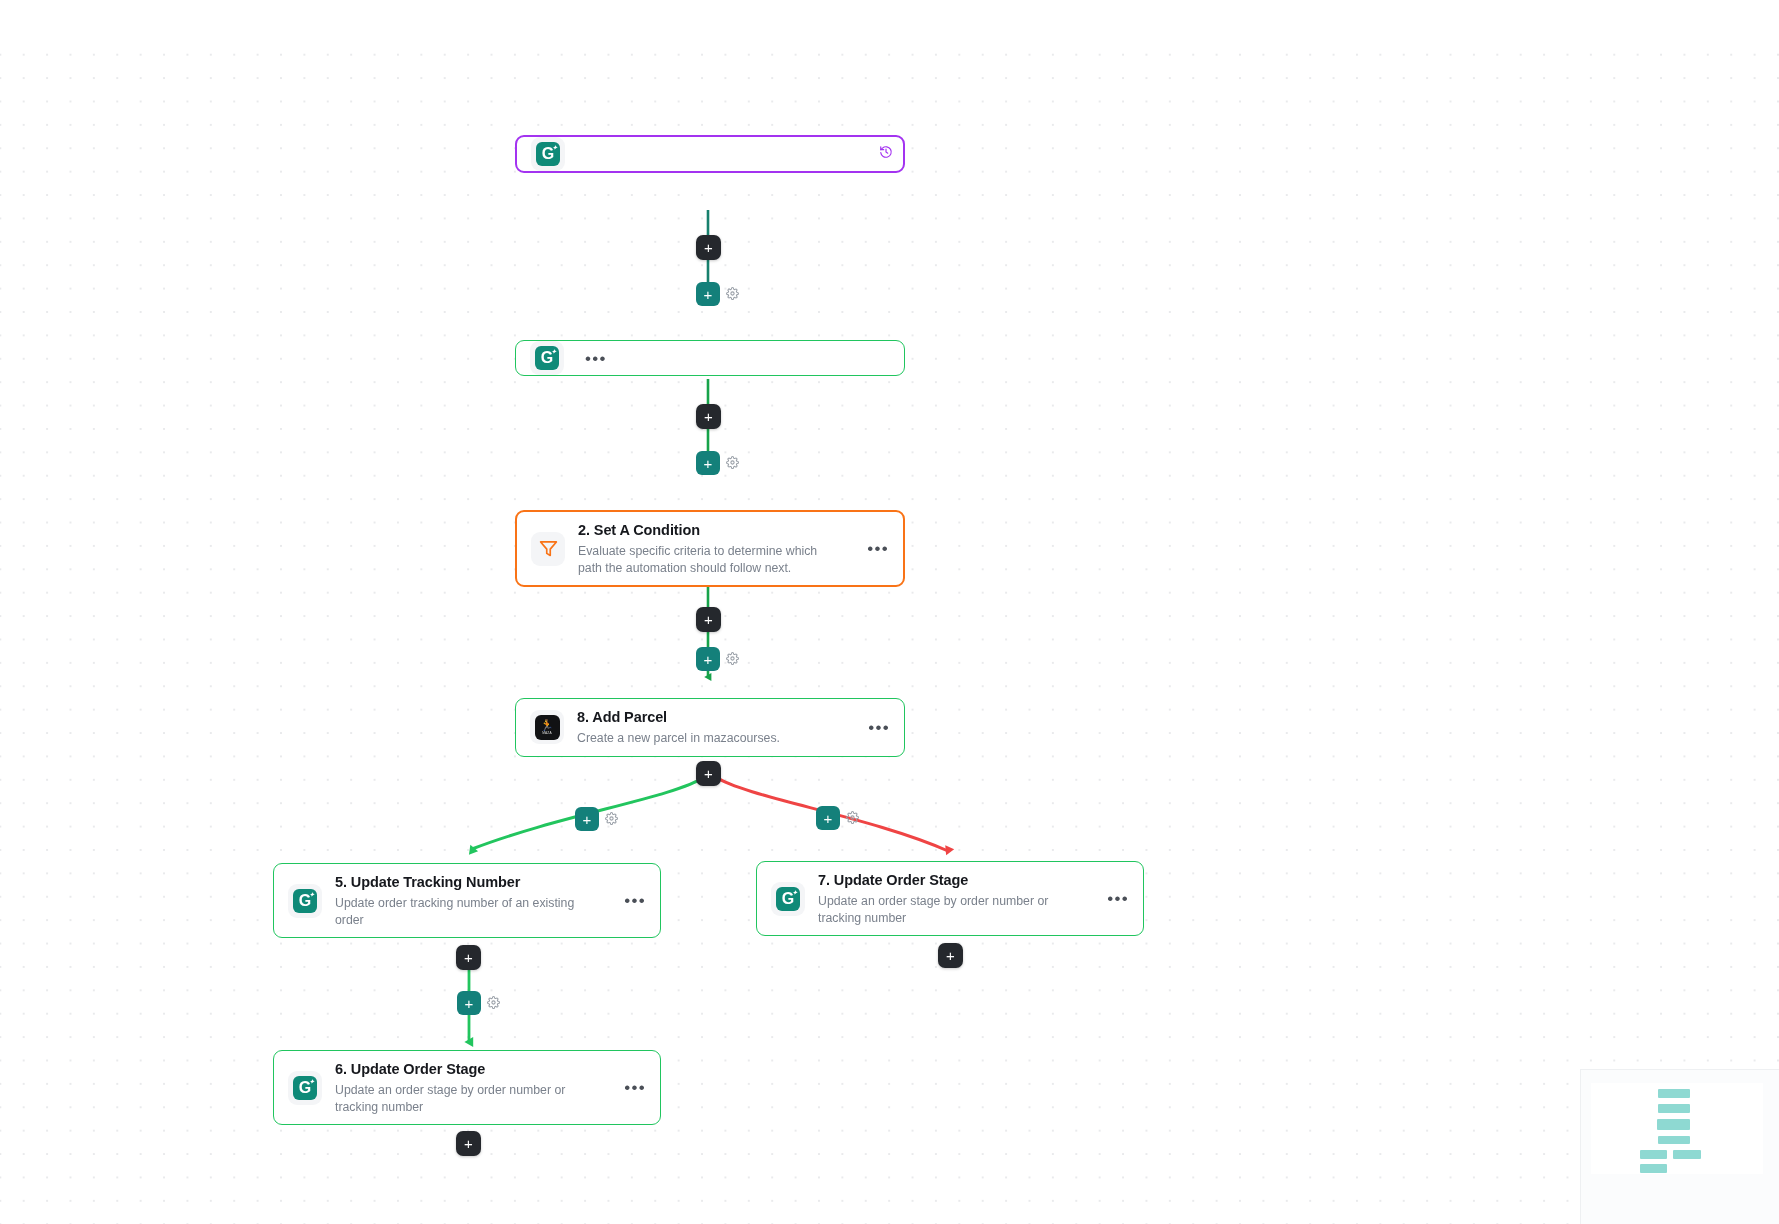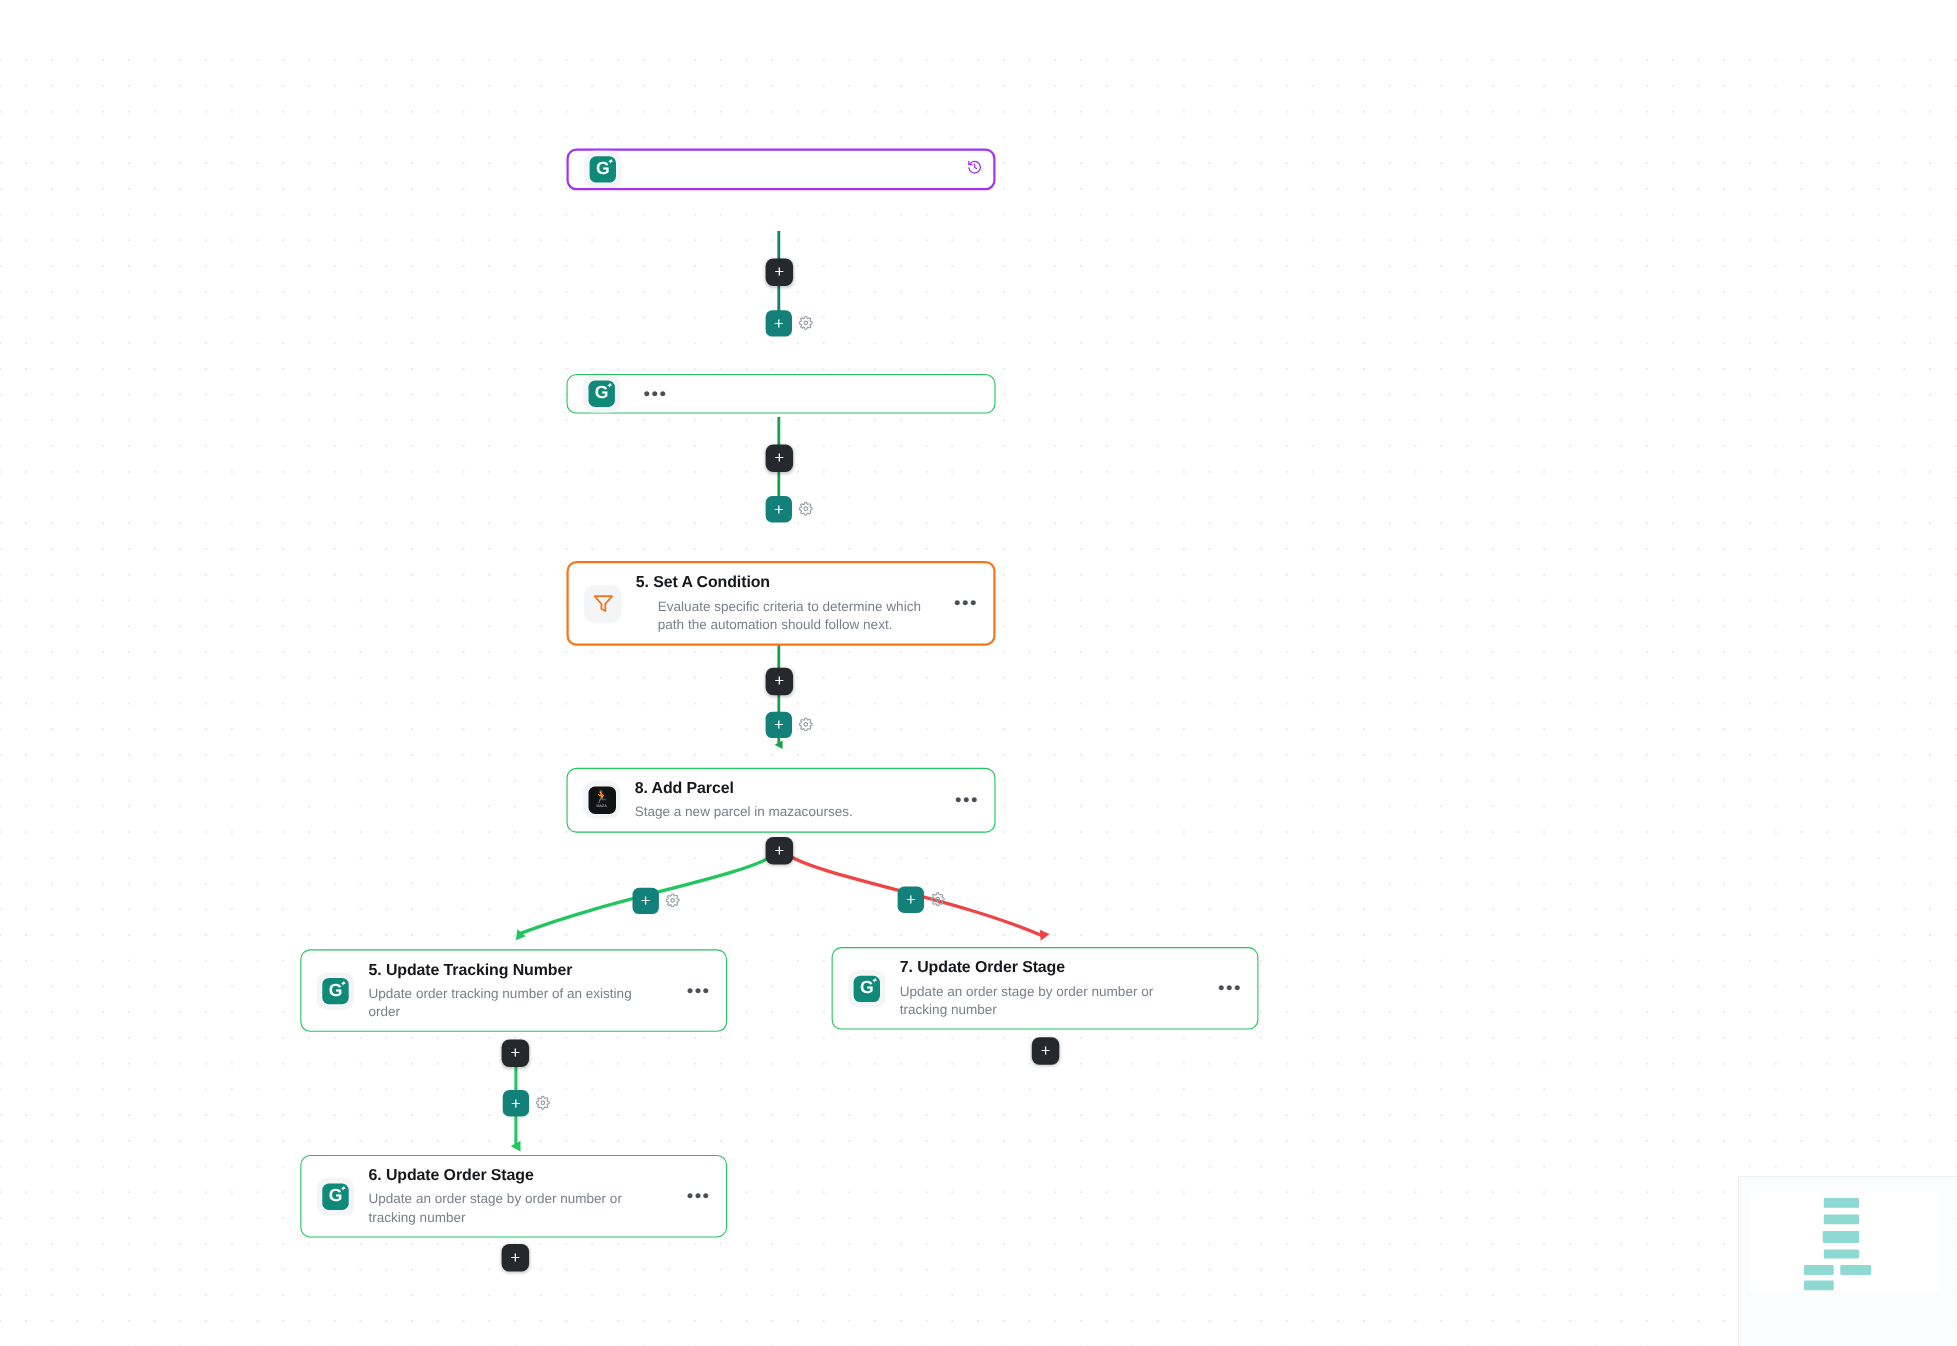--- a/index.html
+++ b/index.html
@@ -244,22 +244,22 @@
 
     <div class="node orange" style="left:515px; top:473px; width:390px;">
       <div class="n-icon">
         <span style="line-height:0;">
           <svg width="21" height="21" viewBox="0 0 24 24" fill="none" stroke="#f97316" stroke-width="1.9" stroke-linejoin="round" stroke-linecap="round">
             <path d="M3 4.5h18l-7 8.2V20l-4-2.4v-4.9z"></path>
           </svg>
         </span>
       </div>
       <div class="n-body">
-        <div class="n-title">5. Set A Condition</div>
-        <div class="n-desc" style="max-width:242px;margin-left:20px;">Evaluate specific criteria to determine which path the automation should follow next.</div>
+        <div class="n-title">2. Set A Condition</div>
+        <div class="n-desc" style="max-width:242px;">Evaluate specific criteria to determine which path the automation should follow next.</div>
       </div>
       <div class="n-menu">•••</div>
     </div>
     <div class="plus-dark" style="left:696px; top:570px;">+</div>
 
     <div class="plus-teal" style="left:696px; top:610px;">+</div>
     <div class="gear" style="left:726px; top:615px;">
       <svg width="13" height="13" viewBox="0 0 24 24" fill="none" stroke="#9aa0a8" stroke-width="2">
         <circle cx="12" cy="12" r="3"></circle>
         <path d="M19.4 15a1.65 1.65 0 0 0 .33 1.82 2 2 0 1 1-2.83 2.83 1.65 1.65 0 0 0-1.88-.27 1.65 1.65 0 0 0-1 1.51V21a2 2 0 1 1-4 0 1.65 1.65 0 0 0-1.08-1.51 1.65 1.65 0 0 0-1.82.33 2 2 0 1 1-2.83-2.83 1.65 1.65 0 0 0 .33-1.82 1.65 1.65 0 0 0-1.51-1H3a2 2 0 1 1 0-4 1.65 1.65 0 0 0 1.51-1.08 1.65 1.65 0 0 0-.33-1.82 2 2 0 1 1 2.83-2.83A1.65 1.65 0 0 0 9 4.6a1.65 1.65 0 0 0 1-1.51V3a2 2 0 1 1 4 0 1.65 1.65 0 0 0 1 1.51 1.65 1.65 0 0 0 1.82-.33 2 2 0 1 1 2.83 2.83 1.65 1.65 0 0 0-.33 1.82 1.65 1.65 0 0 0 1.51 1H21a2 2 0 1 1 0 4h-.09a1.65 1.65 0 0 0-1.51 1z"></path>
@@ -268,21 +268,21 @@
 
     <div class="node green" style="left:515px; top:661px; width:390px;">
       <div class="n-icon">
         <div class="parcel-badge">
           <span class="runner">🏃</span>
           <span class="wm">MAZA</span>
         </div>
       </div>
       <div class="n-body">
         <div class="n-title">8. Add Parcel</div>
-        <div class="n-desc">Stage a new parcel in mazacourses.</div>
+        <div class="n-desc">Create a new parcel in mazacourses.</div>
       </div>
       <div class="n-menu">•••</div>
     </div>
     <div class="plus-dark" style="left:696px; top:724px;">+</div>
 
     <div class="plus-teal" style="left:575px; top:770px;">+</div>
     <div class="gear" style="left:605px; top:775px;">
       <svg width="13" height="13" viewBox="0 0 24 24" fill="none" stroke="#9aa0a8" stroke-width="2">
         <circle cx="12" cy="12" r="3"></circle>
         <path d="M19.4 15a1.65 1.65 0 0 0 .33 1.82 2 2 0 1 1-2.83 2.83 1.65 1.65 0 0 0-1.88-.27 1.65 1.65 0 0 0-1 1.51V21a2 2 0 1 1-4 0 1.65 1.65 0 0 0-1.08-1.51 1.65 1.65 0 0 0-1.82.33 2 2 0 1 1-2.83-2.83 1.65 1.65 0 0 0 .33-1.82 1.65 1.65 0 0 0-1.51-1H3a2 2 0 1 1 0-4 1.65 1.65 0 0 0 1.51-1.08 1.65 1.65 0 0 0-.33-1.82 2 2 0 1 1 2.83-2.83A1.65 1.65 0 0 0 9 4.6a1.65 1.65 0 0 0 1-1.51V3a2 2 0 1 1 4 0 1.65 1.65 0 0 0 1 1.51 1.65 1.65 0 0 0 1.82-.33 2 2 0 1 1 2.83 2.83 1.65 1.65 0 0 0-.33 1.82 1.65 1.65 0 0 0 1.51 1H21a2 2 0 1 1 0 4h-.09a1.65 1.65 0 0 0-1.51 1z"></path>

